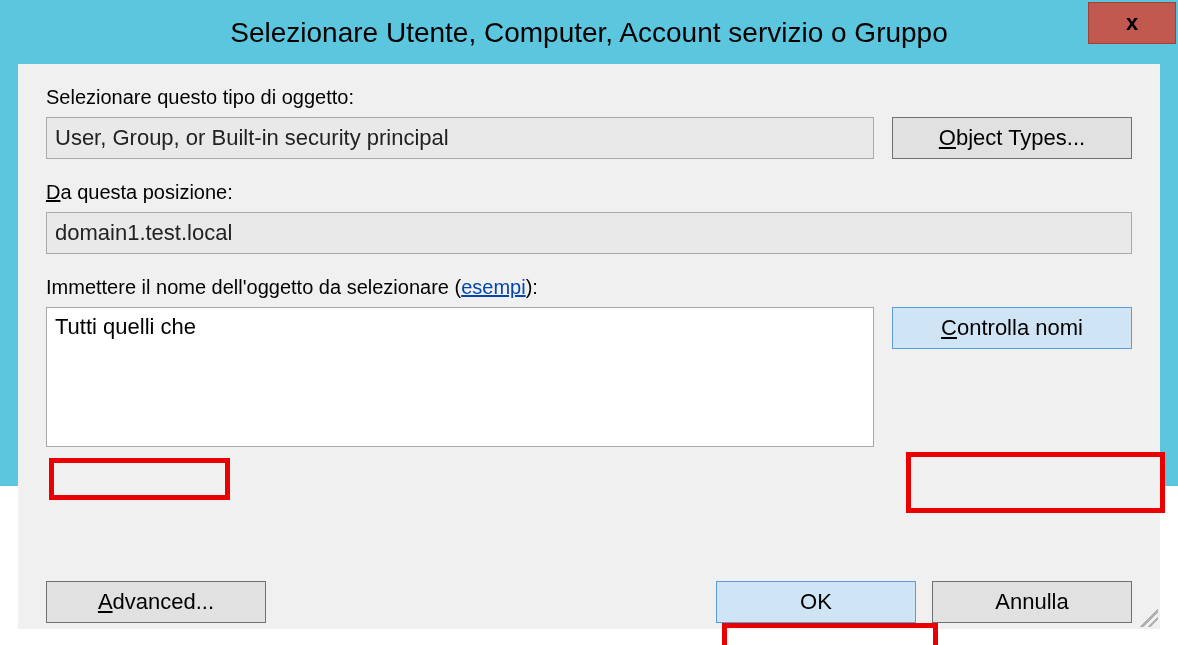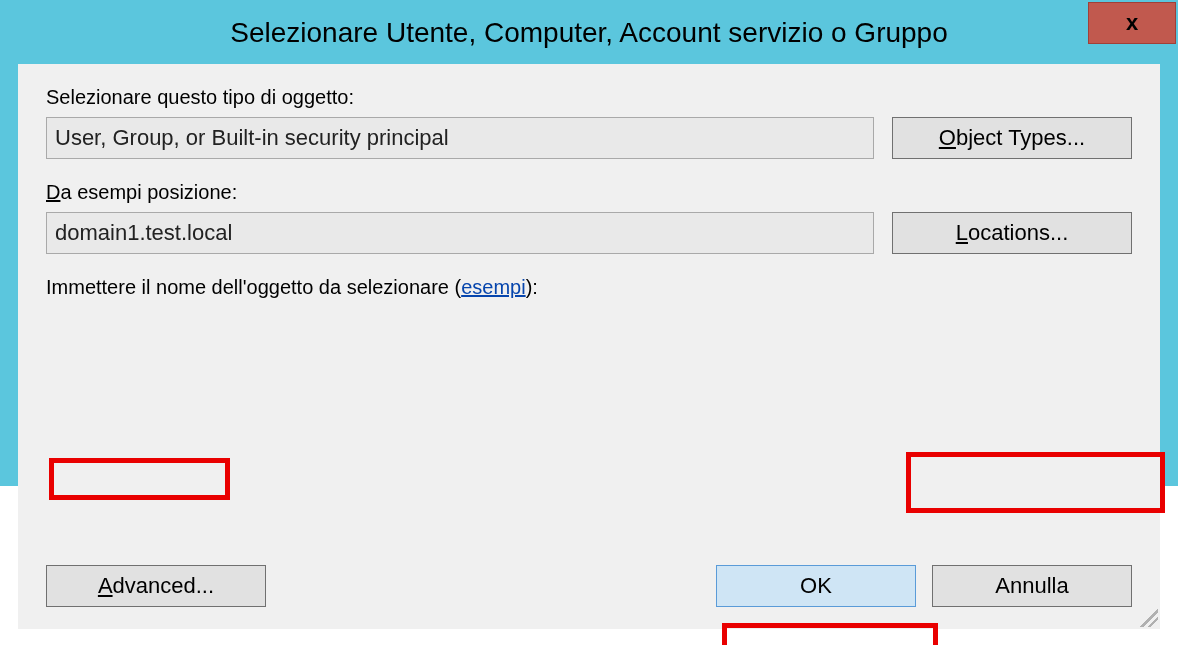--- a/index.html
+++ b/index.html
@@ -106,21 +106,21 @@
       justify-content: center;
       padding: 16px 16px;
     }
     .btn-selected {
       background: #cfe5f5;
       border: 1px solid #5a9bd8;
     }
 
     .bottom-row {
       position: absolute;
-      bottom: 22px;
+      bottom: 6px;
       left: 28px;
       right: 28px;
       display: flex;
       align-items: center;
     }
     .spacer { flex: 1; }
     .btn-ok { min-width: 200px; margin-right: 16px; }
     .btn-cancel { min-width: 200px; }
     .btn-adv { min-width: 220px; }
 
@@ -162,37 +162,42 @@
       <div class="field-wrap">
         <input class="textbox" readonly="" value="User, Group, or Built-in security principal" style="">
       </div>
       <button class="btn">
         <span><span class="mnemonic">O</span><span>bject Types...</span></span>
       </button>
     </div>
 
     <div class="field-wrap">
       <span class="label">
-        <span class="mnemonic">D</span><span>a esempi posizione:</span>
+        <span class="mnemonic">D</span><span>a questa posizione:</span>
       </span>
     </div>
     <div class="row">
       <div class="field-wrap">
         <input class="textbox" readonly="" value="domain1.test.local" style="">
       </div>
-      <button class="btn">
-        <span><span class="mnemonic">L</span><span>ocations...</span></span>
-      </button>
     </div>
 
     <div class="field-wrap">
       <span class="label">
         <span>Immettere il nome dell'oggetto da selezionare (</span><span class="link-like">esempi</span><span>):</span>
       </span>
     </div>
+    <div class="row">
+      <div class="field-wrap">
+        <textarea class="textarea" style="">Tutti quelli che</textarea>
+      </div>
+      <button class="btn btn-selected">
+        <span><span class="mnemonic">C</span><span>ontrolla nomi</span></span>
+      </button>
+    </div>
 
     <div class="bottom-row">
       <button class="btn btn-adv">
         <span><span class="mnemonic">A</span><span>dvanced...</span></span>
       </button>
       <div class="spacer"></div>
       <button class="btn btn-selected btn-ok">
         <span>OK</span>
       </button>
       <button class="btn btn-cancel">

